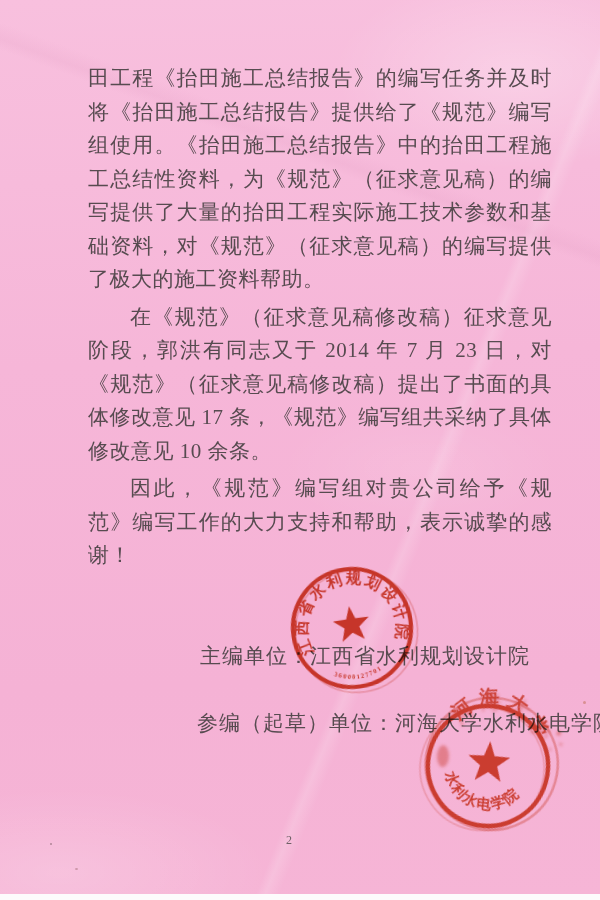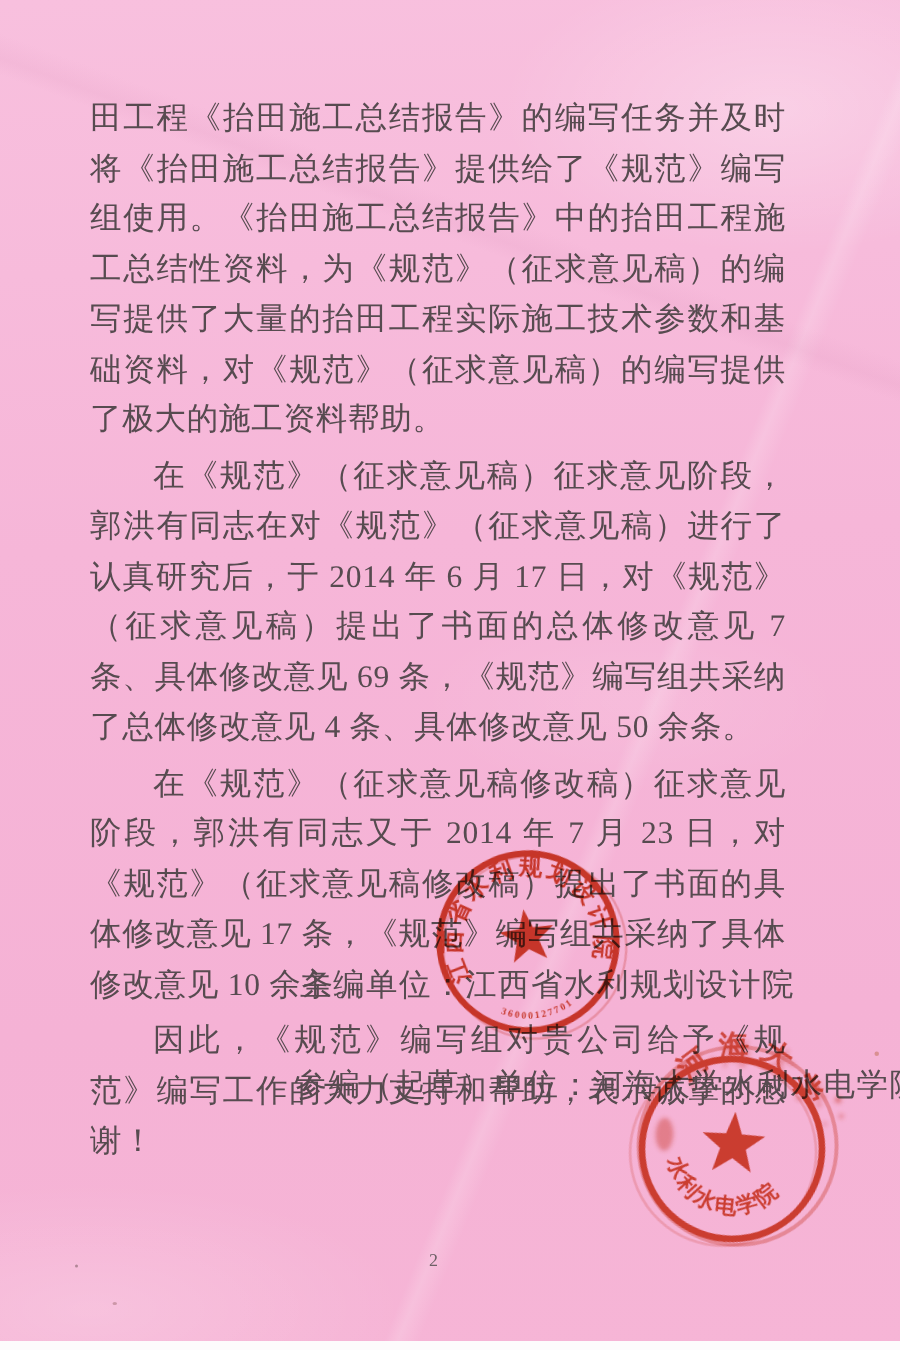--- a/index.html
+++ b/index.html
@@ -14,21 +14,21 @@
       radial-gradient(ellipse 200px 90px at 70% 52%, rgba(255,255,255,.10), rgba(255,255,255,0) 70%),
       linear-gradient(178deg,#f8c0de 0%,#f6b6d8 40%,#f5b2d5 75%,#f6b5d6 100%);
   }
   .crease1{position:absolute;left:0;top:0;width:600px;height:900px;pointer-events:none;
     background:linear-gradient(112deg, rgba(255,255,255,0) 64%, rgba(255,255,255,.16) 65%, rgba(255,255,255,0) 66.5%);}
   .crease2{position:absolute;left:0;top:0;width:600px;height:900px;pointer-events:none;
     background:linear-gradient(20deg, rgba(214,140,180,0) 76%, rgba(214,140,180,.12) 77%, rgba(214,140,180,0) 78.5%);}
   .bottom-strip{position:absolute;left:0;bottom:0;width:600px;height:6px;background:#fdfbfc;}
   .speck{position:absolute;border-radius:50%;}
   .body-text{
-    position:absolute;left:60px;top:62px;width:464px;
+    position:absolute;left:88px;top:62px;width:464px;
     font-size:21px;line-height:33.5px;color:#574b50;
     text-align:justify;letter-spacing:.5px;
   }
   .body-text p{margin:0 0 4px 0;}
   .body-text p.indent{text-indent:2em;}
   .sig-line{position:absolute;font-size:21px;color:#574b50;letter-spacing:1px;white-space:nowrap;}
   .line-chief{left:200px;top:642px;}
   .line-co{left:197px;top:709px;}
   .line-date{left:262px;top:781px;letter-spacing:2px;}
   .page-num{position:absolute;left:286px;top:833px;font-size:12px;color:#6e6066;}
@@ -40,21 +40,20 @@
 </head>
 <body>
 
 <div class="page">
 
   <div class="crease1"></div>
   <div class="crease2"></div>
 
   <div class="body-text">
     <p>田工程《抬田施工总结报告》的编写任务并及时将《抬田施工总结报告》提供给了《规范》编写组使用。《抬田施工总结报告》中的抬田工程施工总结性资料，为《规范》（征求意见稿）的编写提供了大量的抬田工程实际施工技术参数和基础资料，对《规范》（征求意见稿）的编写提供了极大的施工资料帮助。</p>
-    <p class="indent">在《规范》（征求意见稿）征求意见阶段，郭洪有同志在对《规范》（征求意见稿）进行了认真研究后，于 2014 年 6 月 17 日，对《规范》（征求意见稿）提出了书面的总体修改意见 7 条、具体修改意见 69 条，《规范》编写组共采纳了总体修改意见 4 条、具体修改意见 50 余条。</p>
     <p class="indent">在《规范》（征求意见稿修改稿）征求意见阶段，郭洪有同志又于 2014 年 7 月 23 日，对《规范》（征求意见稿修改稿）提出了书面的具体修改意见 17 条，《规范》编写组共采纳了具体修改意见 10 余条。</p>
     <p class="indent">因此，《规范》编写组对贵公司给予《规范》编写工作的大力支持和帮助，表示诚挚的感谢！</p>
   </div>
 
   <div class="sig-line line-chief">主编单位：江西省水利规划设计院</div>
   <div class="sig-line line-co">参编（起草）单位：河海大学水利水电学院</div>
   <div class="page-num">2</div>
 
   <div class="seal seal1">
     <svg width="150" height="158" viewBox="0 0 150 158">

